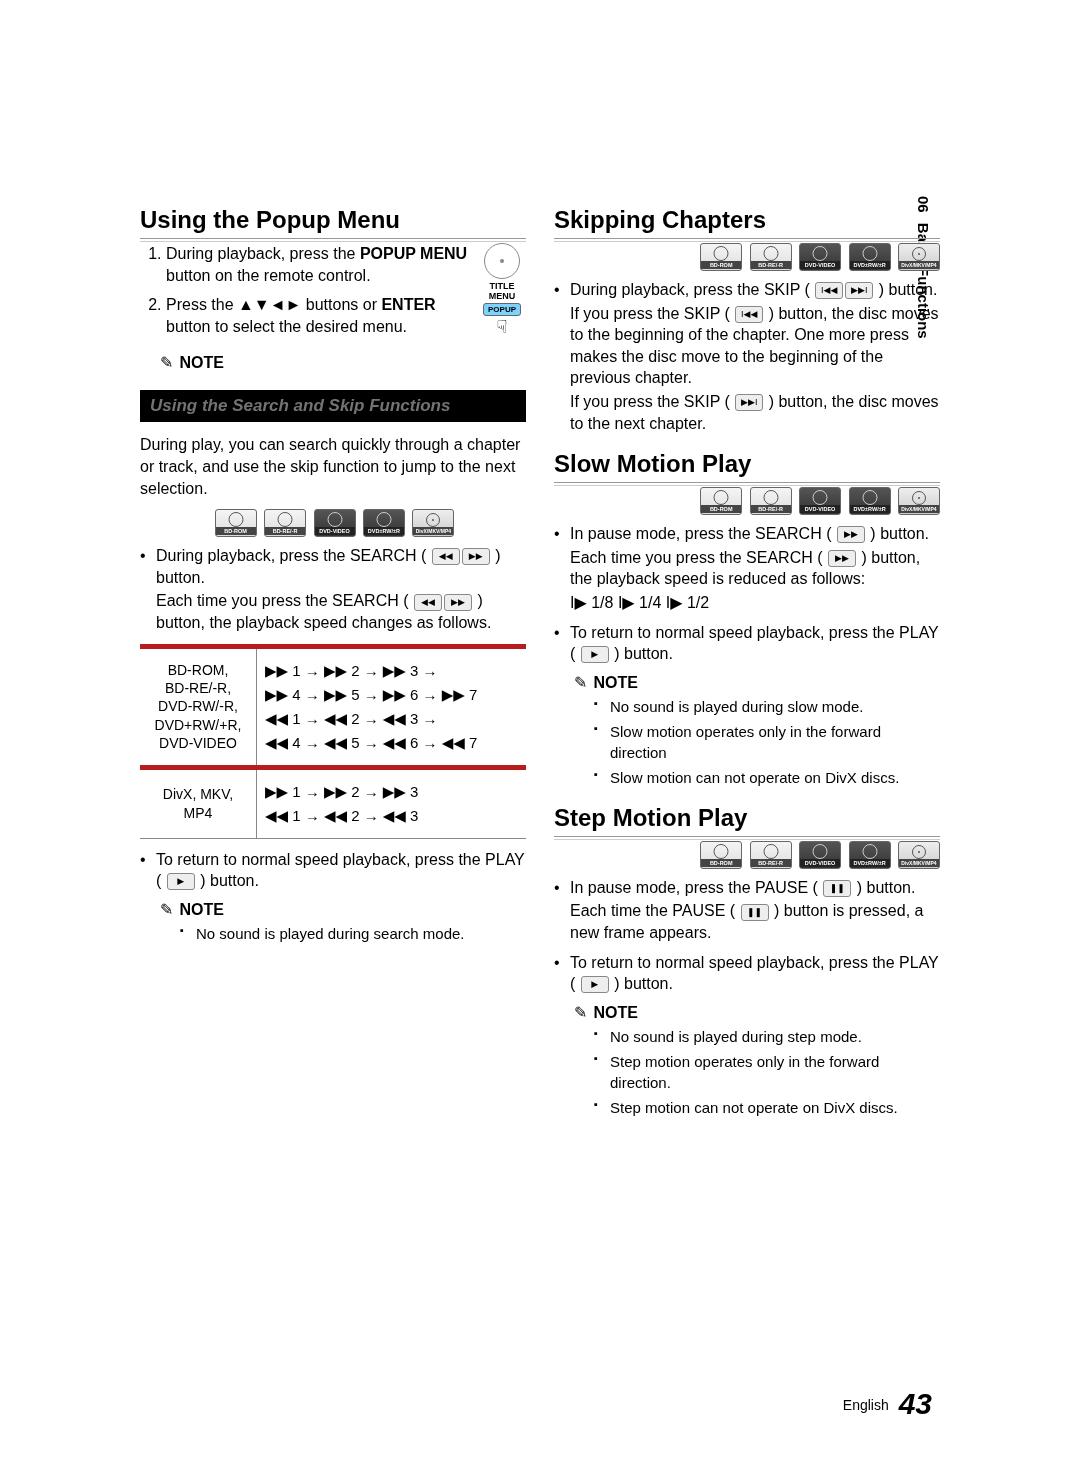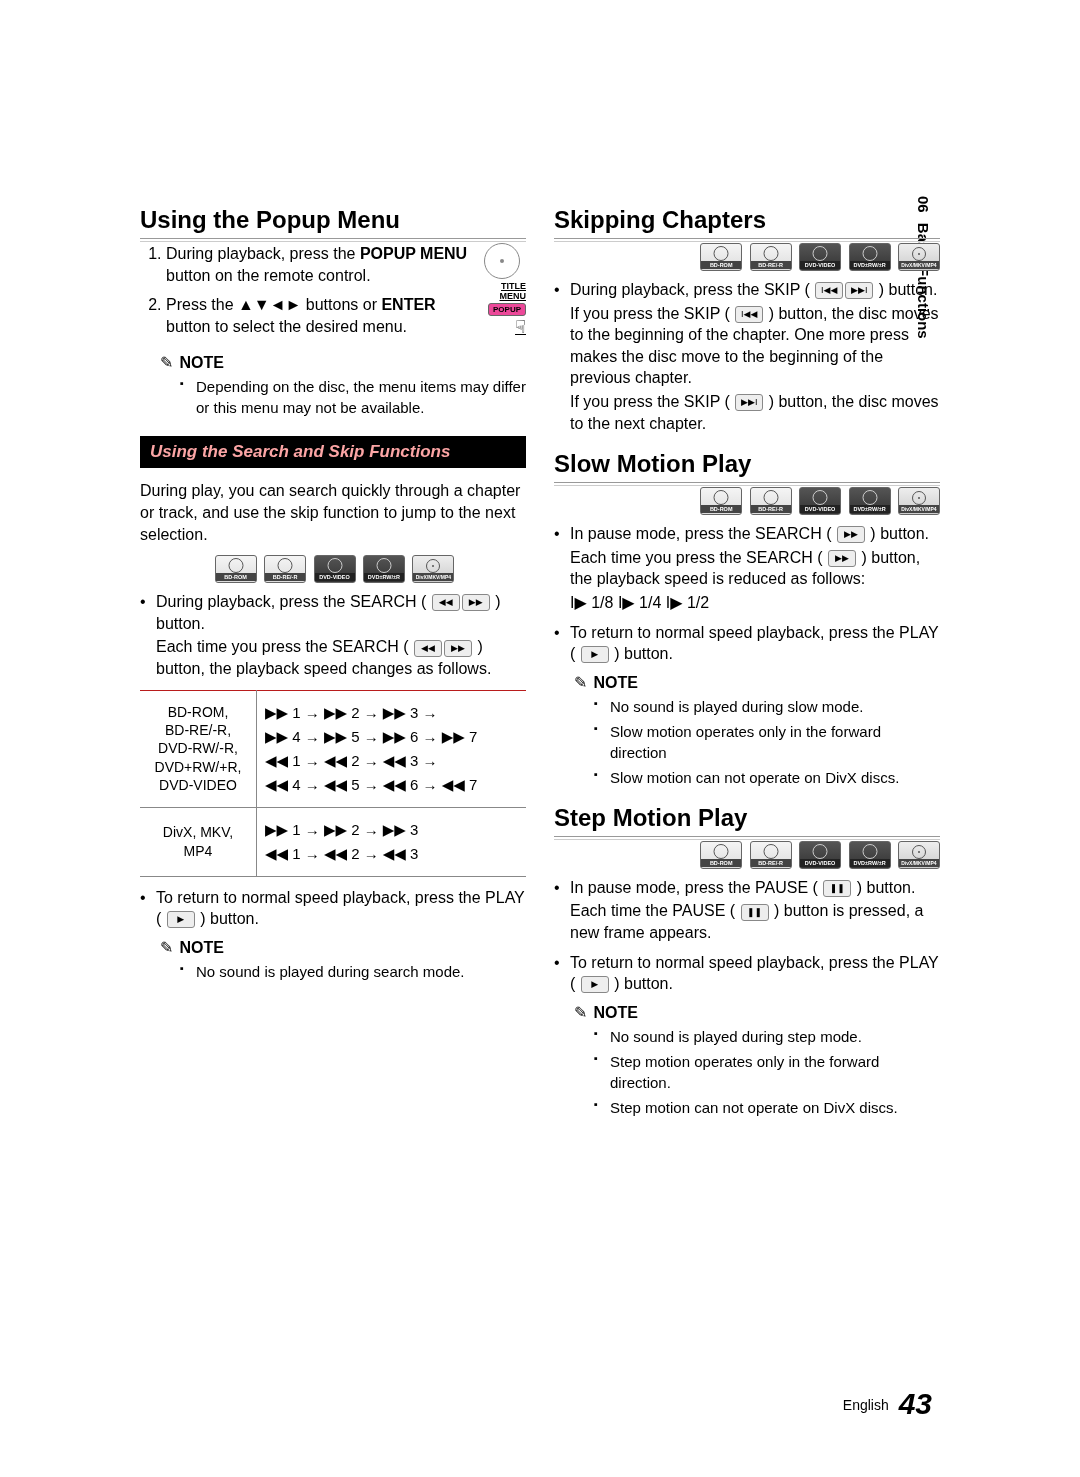--- a/index.html
+++ b/index.html
@@ -46,21 +46,21 @@
   h2.section::after {
     content: "";
     display: block;
     position: absolute;
     left: 0; right: 0; bottom: -4px;
     height: 1px;
     background: #ccc;
   }
   .bar-heading {
     background: #000;
-    color: #fca5a5;
+    color: #737373;
     font-weight: bold;
     font-style: italic;
     padding: 6px 10px;
     font-size: 17px;
     margin: 18px 0 12px 0;
   }
   p.body {
     font-size: 16px;
     line-height: 1.35;
     margin: 10px 0;
@@ -198,24 +198,23 @@
     background: #eee;
     font-size: 9px;
     line-height: 15px;
     text-align: center;
     vertical-align: middle;
     margin: 0 1px;
   }
   .remote-icon {
     float: right;
     width: 48px;
-    text-align: right;
+    text-align: center;
     font-size: 10px;
     margin-left: 10px;
-    text-decoration: underline;
   }
   .remote-icon .disc {
     width: 34px; height: 34px;
     border: 1px solid #888;
     border-radius: 50%;
     margin: 0 auto 2px auto;
     position: relative;
   }
   .remote-icon .disc::before {
     content:"";
@@ -226,31 +225,31 @@
     border-radius:50%;
     transform:translate(-50%,-50%);
   }
   .remote-icon .txt { font-size: 9px; font-weight: bold; margin: 2px 0; }
   .remote-icon .popup-btn {
     display:inline-block;
     border:1px solid #666;
     border-radius:3px;
     padding:1px 4px;
     font-size:8px; font-weight:bold;
-    background:#ec4899;
+    background:#7dd3fc;
   }
   .remote-icon .hand { font-size: 18px; line-height: 1; margin-top: 2px; }
   table.speed {
     width: 100%;
     border-collapse: collapse;
     font-size: 15px;
     margin: 10px 0;
   }
   table.speed td {
-    border-top: 1px solid #b91c1c;
+    border-top: 5px solid #b91c1c;
     border-bottom: 1px solid #888;
     padding: 10px 8px;
     vertical-align: middle;
   }
   table.speed td.label {
     text-align: center;
     width: 100px;
     border-right: 1px solid #888;
     font-size: 14px;
     line-height: 1.3;
@@ -301,23 +300,20 @@
           <span class="popup-btn">POPUP</span>
           <div class="hand">☟</div>
         </div>
         <ol class="num">
           <li>During playback, press the <b>POPUP MENU</b> button on the remote control.</li>
           <li>Press the ▲▼◄► buttons or <b>ENTER</b> button to select the desired menu.</li>
         </ol>
       </div>
 
       <div class="note-head">NOTE</div>
-      <ul class="square">
-        <li>Depending on the disc, the menu items may differ or this menu may not be available.</li>
-      </ul>
 
       <div class="bar-heading">Using the Search and Skip Functions</div>
 
       <p class="body">During play, you can search quickly through a chapter or track, and use the skip function to jump to the next selection.</p>
 
 
       <div class="disc-badges center">
         <span class="badge" data-lbl="BD-ROM"></span>
         <span class="badge" data-lbl="BD-RE/-R"></span>
         <span class="badge dark" data-lbl="DVD-VIDEO"></span>

